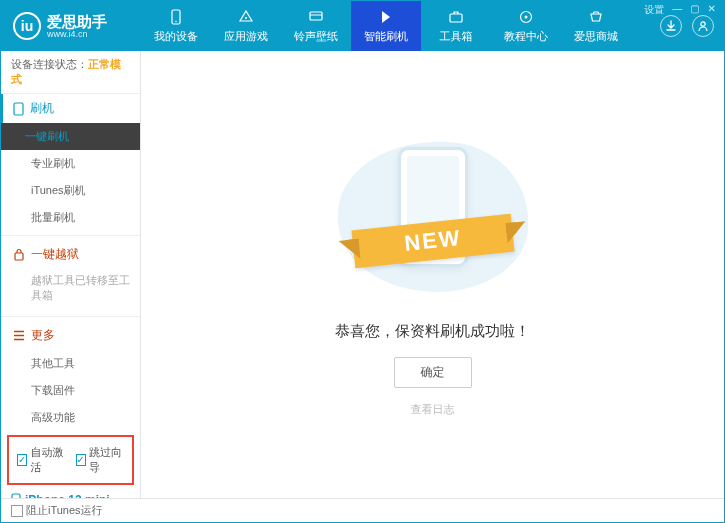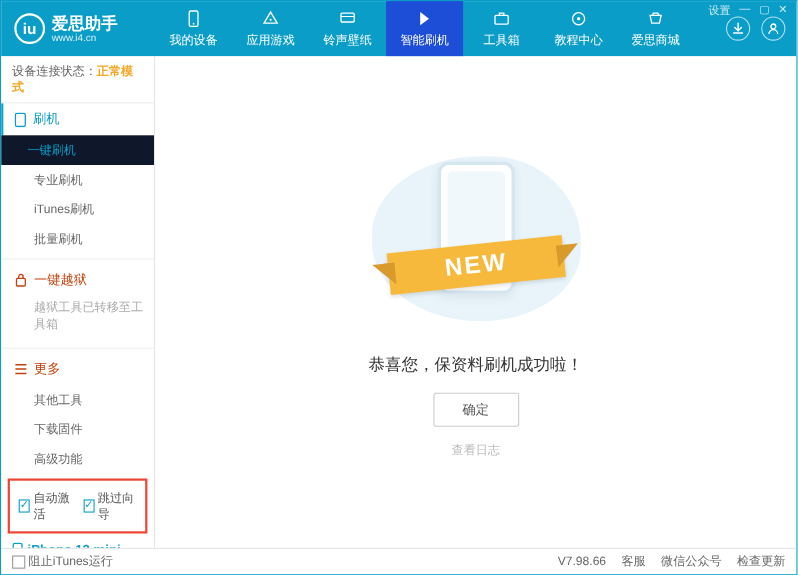--- a/index.html
+++ b/index.html
@@ -16,21 +16,21 @@
 .header-right { position: absolute; right: 10px; top: 14px; display: flex; gap: 10px; align-items: center; }
 .header-topright { position: absolute; right: 8px; top: 2px; display: flex; gap: 8px; font-size: 10px; opacity: 0.8; }
 .icon-circle { width: 22px; height: 22px; border: 1.5px solid rgba(255,255,255,0.7); border-radius: 50%; display: flex; align-items: center; justify-content: center; cursor: pointer; }
 .body { display: flex; height: calc(100% - 50px - 24px); }
 .sidebar { width: 140px; border-right: 1px solid #e5e5e5; display: flex; flex-direction: column; overflow: hidden; }
 .status-bar { padding: 6px 10px; font-size: 11px; color: #666; border-bottom: 1px solid #eee; }
 .status-val { color: #f5a623; font-weight: bold; }
 .side-group-header { display: flex; align-items: center; padding: 6px 10px; font-size: 12px; color: #c2410c; gap: 6px; border-left: 2px solid transparent; cursor: pointer; }
 .side-group-header.active { border-left-color: #0a9dc7; color: #0a9dc7; }
 .side-item { padding: 6px 10px 6px 30px; font-size: 11px; color: #666; cursor: pointer; }
-.side-item.active { background: #0f172a; color: #0a9dc7; padding-left: 24px; }
+.side-item.active { background: #404040; color: #0a9dc7; padding-left: 24px; }
 .side-note { padding: 4px 10px 6px 30px; font-size: 11px; color: #aaa; line-height: 1.4; margin-bottom: 6px; }
 .side-divider { border-top: 1px solid #eee; margin: 4px 0; }
 .checkbox-row { padding: 8px 8px; display: flex; gap: 10px; border: 2px solid #e43; margin: 4px 6px 0; font-size: 11px; color: #555; }
 .chk { display: flex; align-items: center; gap: 3px; cursor: pointer; }
 .chk-box { width: 12px; height: 12px; border: 1px solid #0a9dc7; display: flex; align-items: center; justify-content: center; color: #0a9dc7; font-size: 10px; line-height: 1; }
 .device-sect { padding: 8px 10px 4px; }
 .device-name { color: #0a9dc7; font-size: 12px; font-weight: bold; display: flex; align-items: center; gap: 4px; }
 .main { flex: 1; display: flex; flex-direction: column; align-items: center; justify-content: center; position: relative; }
 .illus { width: 200px; height: 170px; position: relative; margin-bottom: 20px; }
 .blob { width: 190px; height: 150px; background: #e8f4fa; border-radius: 60% 50% 55% 60% / 55% 60% 50% 55%; position: absolute; top: 10px; left: 5px; }
@@ -222,19 +222,13 @@
     <button class="btn-ok">确定</button>
     <div class="link-log">查看日志</div>
   </div>
 </div>
 
 <div class="footer">
   <label class="chk">
     <span class="chk-box" style="border-color:#999;color:transparent">✓</span>
     <span>阻止iTunes运行</span>
   </label>
-  <div class="footer-right">
-    <span>V7.98.66</span>
-    <span>客服</span>
-    <span>微信公众号</span>
-    <span>检查更新</span>
-  </div>
 </div>
 
 </body></html>

